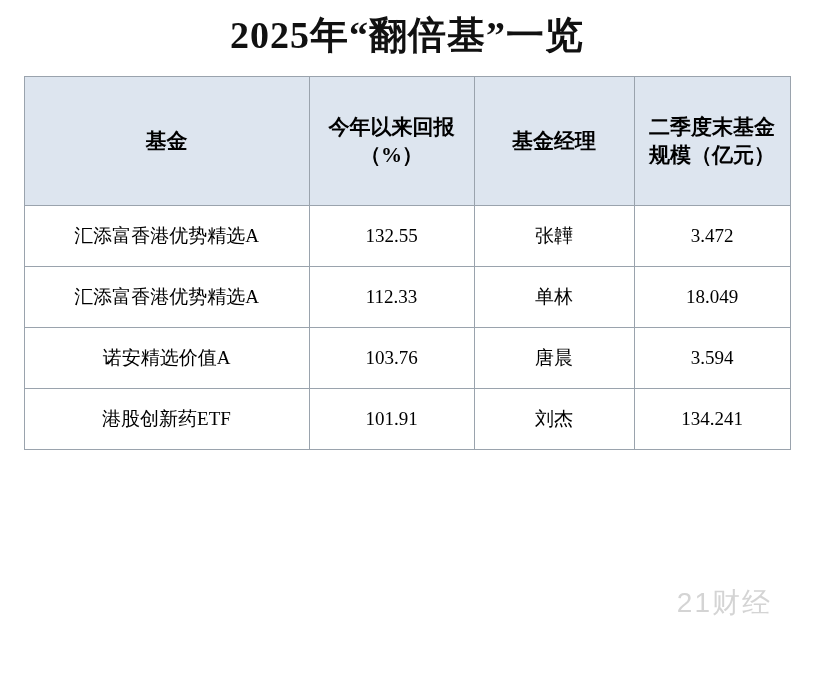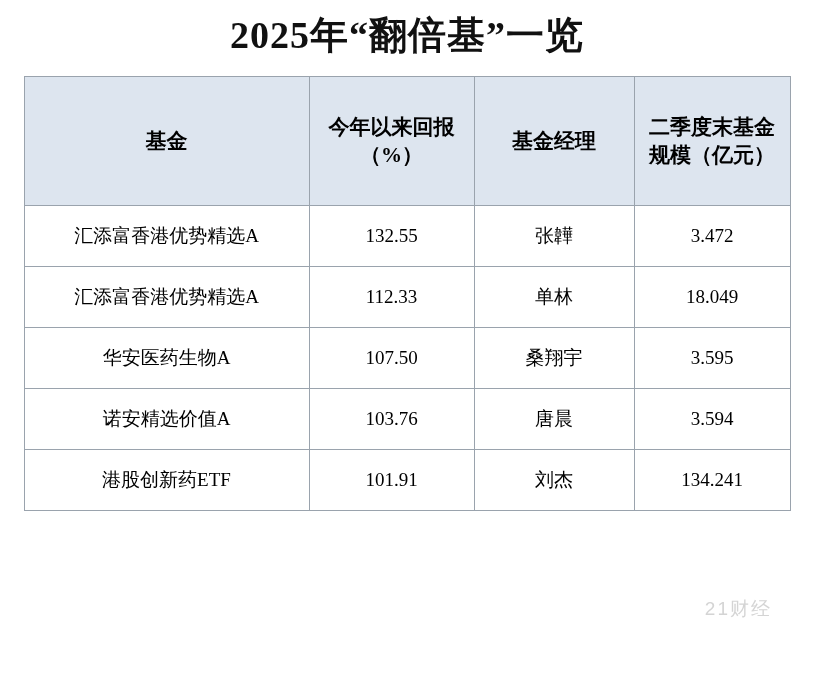--- a/index.html
+++ b/index.html
@@ -64,21 +64,21 @@
   col.c-size { width: 156px; }
 
   .td-name { font-size: 19.5px; }
   .td-ret  { font-size: 19.5px; }
   .td-mgr  { font-size: 19.5px; }
   .td-size { font-size: 19.5px; }
   .watermark {
     position: absolute;
     right: 42px;
     bottom: 52px;
-    font-size: 19px;
+    font-size: 28px;
     color: rgba(160,160,160,0.45);
     font-family: "Liberation Sans", sans-serif;
     letter-spacing: 2px;
     pointer-events: none;
     user-select: none;
     margin-top: 24px;
   }
 </style>
 </head>
 <body>
@@ -109,26 +109,20 @@
         <td class="td-mgr">张韡</td>
         <td class="td-size">3.472</td>
       </tr>
       <tr>
         <td class="td-name">汇添富香港优势精选A</td>
         <td class="td-ret">112.33</td>
         <td class="td-mgr">单林</td>
         <td class="td-size">18.049</td>
       </tr>
       <tr>
-        <td class="td-name">华安医药生物A</td>
-        <td class="td-ret">107.50</td>
-        <td class="td-mgr">桑翔宇</td>
-        <td class="td-size">3.595</td>
-      </tr>
-      <tr>
         <td class="td-name">诺安精选价值A</td>
         <td class="td-ret">103.76</td>
         <td class="td-mgr">唐晨</td>
         <td class="td-size">3.594</td>
       </tr>
       <tr>
         <td class="td-name">港股创新药ETF</td>
         <td class="td-ret">101.91</td>
         <td class="td-mgr">刘杰</td>
         <td class="td-size">134.241</td>

